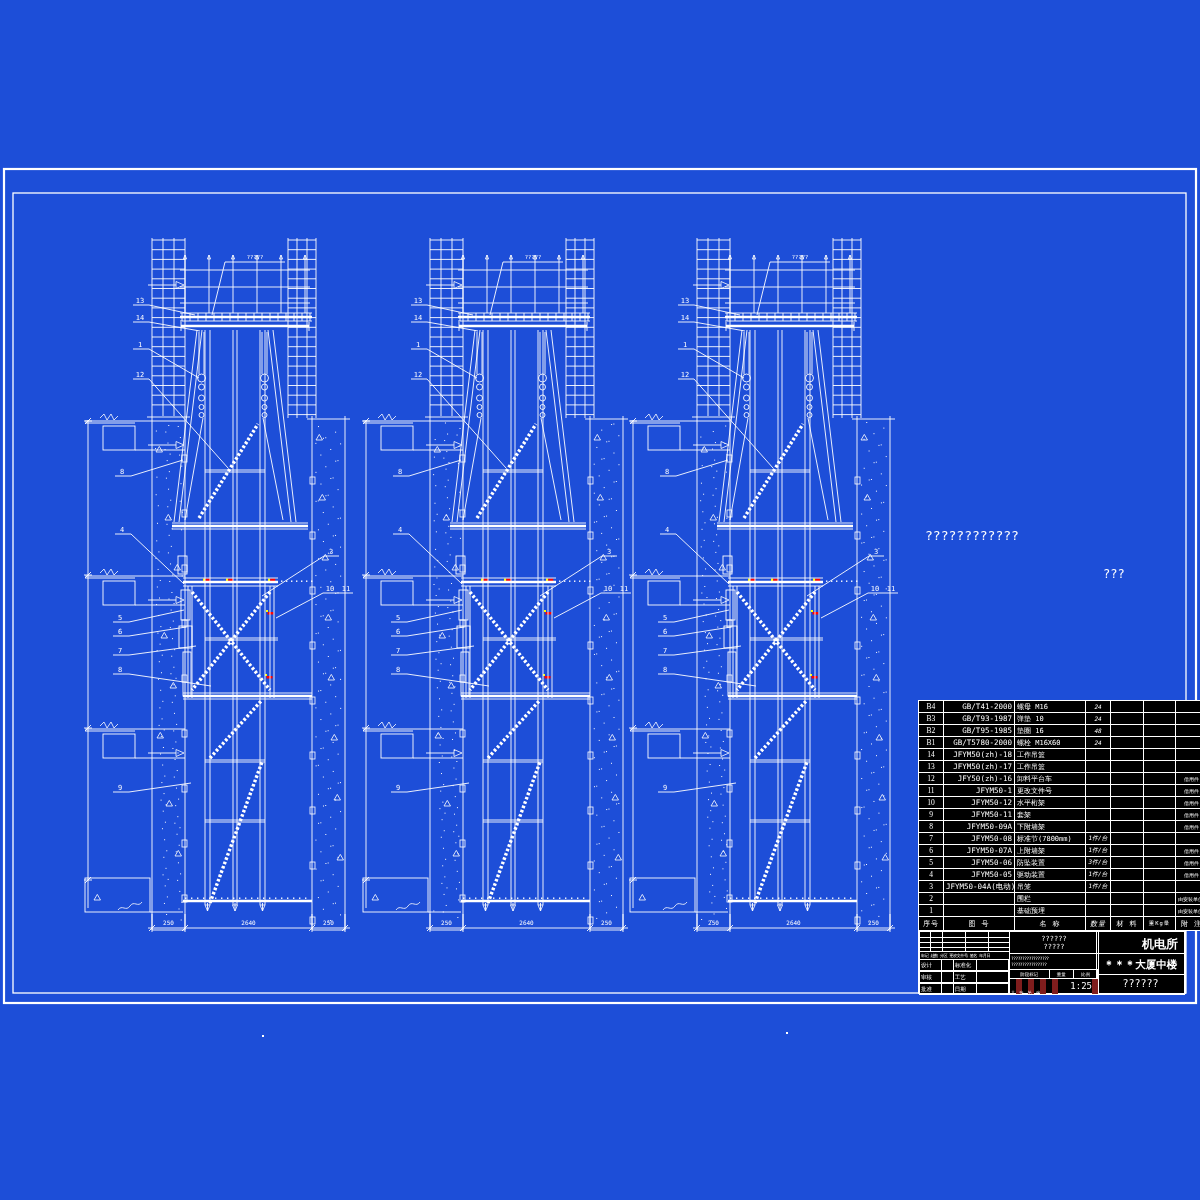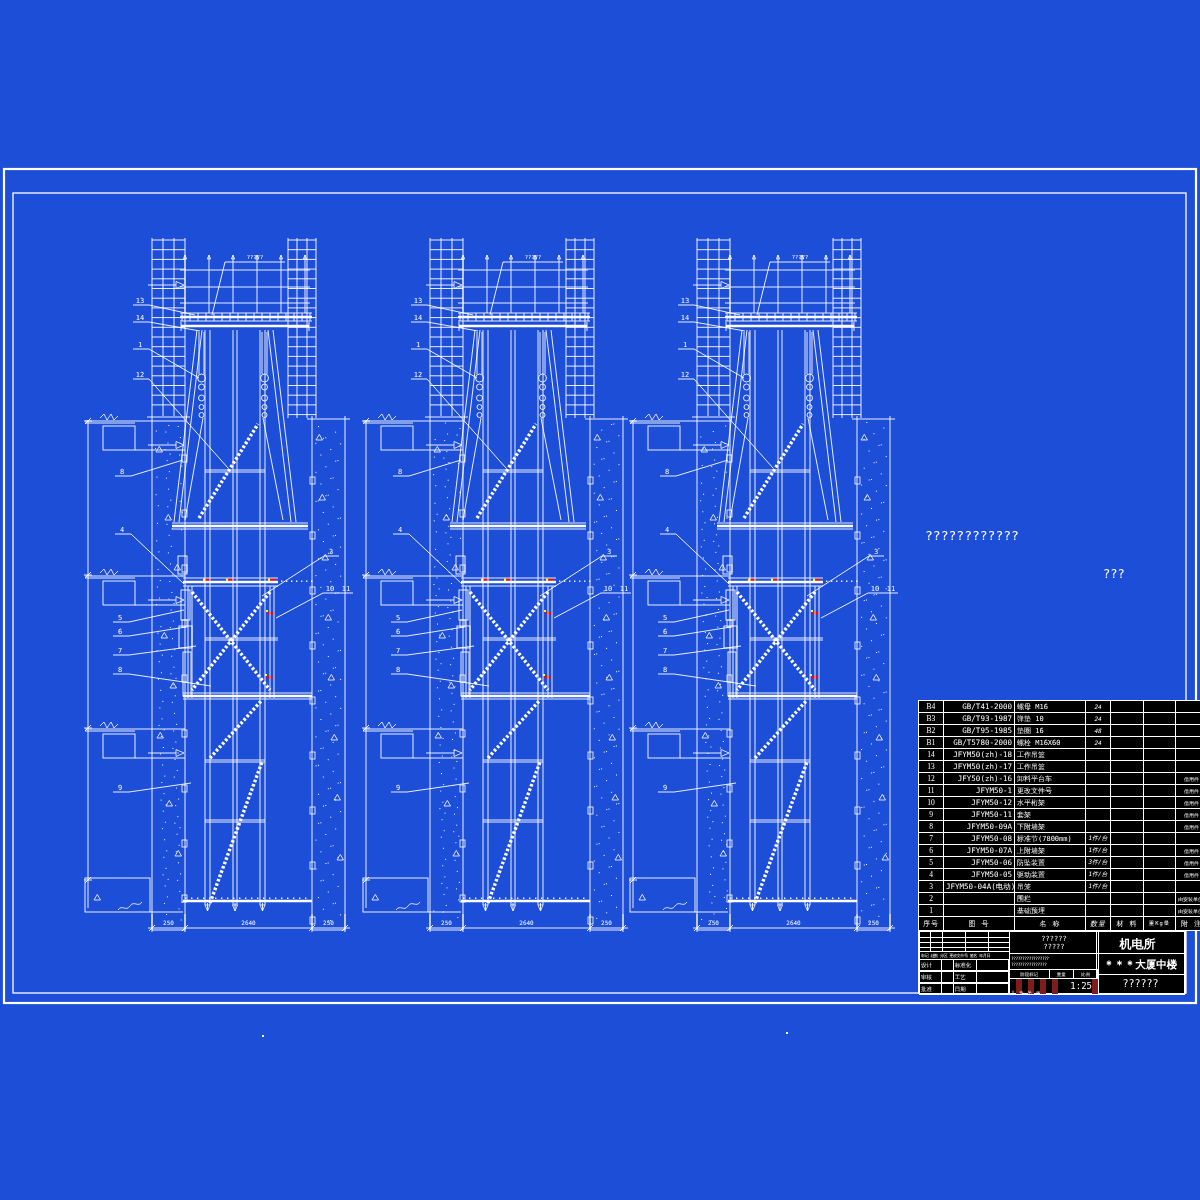--- a/index.html
+++ b/index.html
@@ -17,21 +17,21 @@
   .ptable .c3{width:20px;text-align:center;font-size:6px;font-style:italic;}
   .ptable .c4{width:28px;font-size:6px;}
   .ptable .c5{width:27px;font-size:6px;}
   .ptable .c6{width:27px;font-size:5px;text-align:center;}
   .ptable tr.hdr th{height:13px;font-size:7px;text-align:center;letter-spacing:1px;}
   
   .tblock{position:absolute;left:918px;top:930px;width:268px;height:64px;box-sizing:border-box;
           border:1px solid #fff;background:#000;}
   .tb{position:absolute;box-sizing:border-box;border:1px solid #fff;overflow:hidden;}
   .org{right:0;top:0;width:89px;height:23px;font-size:12px;font-weight:bold;
-       text-align:center;padding:4px 6px 16px 0;}
+       text-align:right;padding:4px 6px 16px 0;}
   .project{right:0;top:22px;width:89px;height:22px;font-size:10.5px;font-weight:bold;
        text-align:center;padding-top:4px;letter-spacing:0px;}
   .dno{right:0;top:43px;width:89px;height:21px;font-size:10px;text-align:center;padding-top:3px;}
   .codebox{left:90px;top:0;width:90px;height:23px;text-align:center;font-size:7px;line-height:8px;padding-top:3px;}
   .notebox{left:90px;top:22px;width:90px;height:17px;font-size:4.5px;line-height:5.5px;
        text-align:left;padding:2px 1px 0 1px;letter-spacing:-0.5px;}
   .stagerow{left:90px;top:38px;width:90px;height:10px;display:flex;}
   .stagerow div{border-right:1px solid #fff;font-size:4.5px;text-align:center;overflow:hidden;line-height:9px;}
   .scalerow{left:90px;top:47px;width:90px;height:17px;display:flex;}
   .scalerow div{border-right:6px solid #7f1d1d;height:100%;box-sizing:border-box;text-align:right;}

